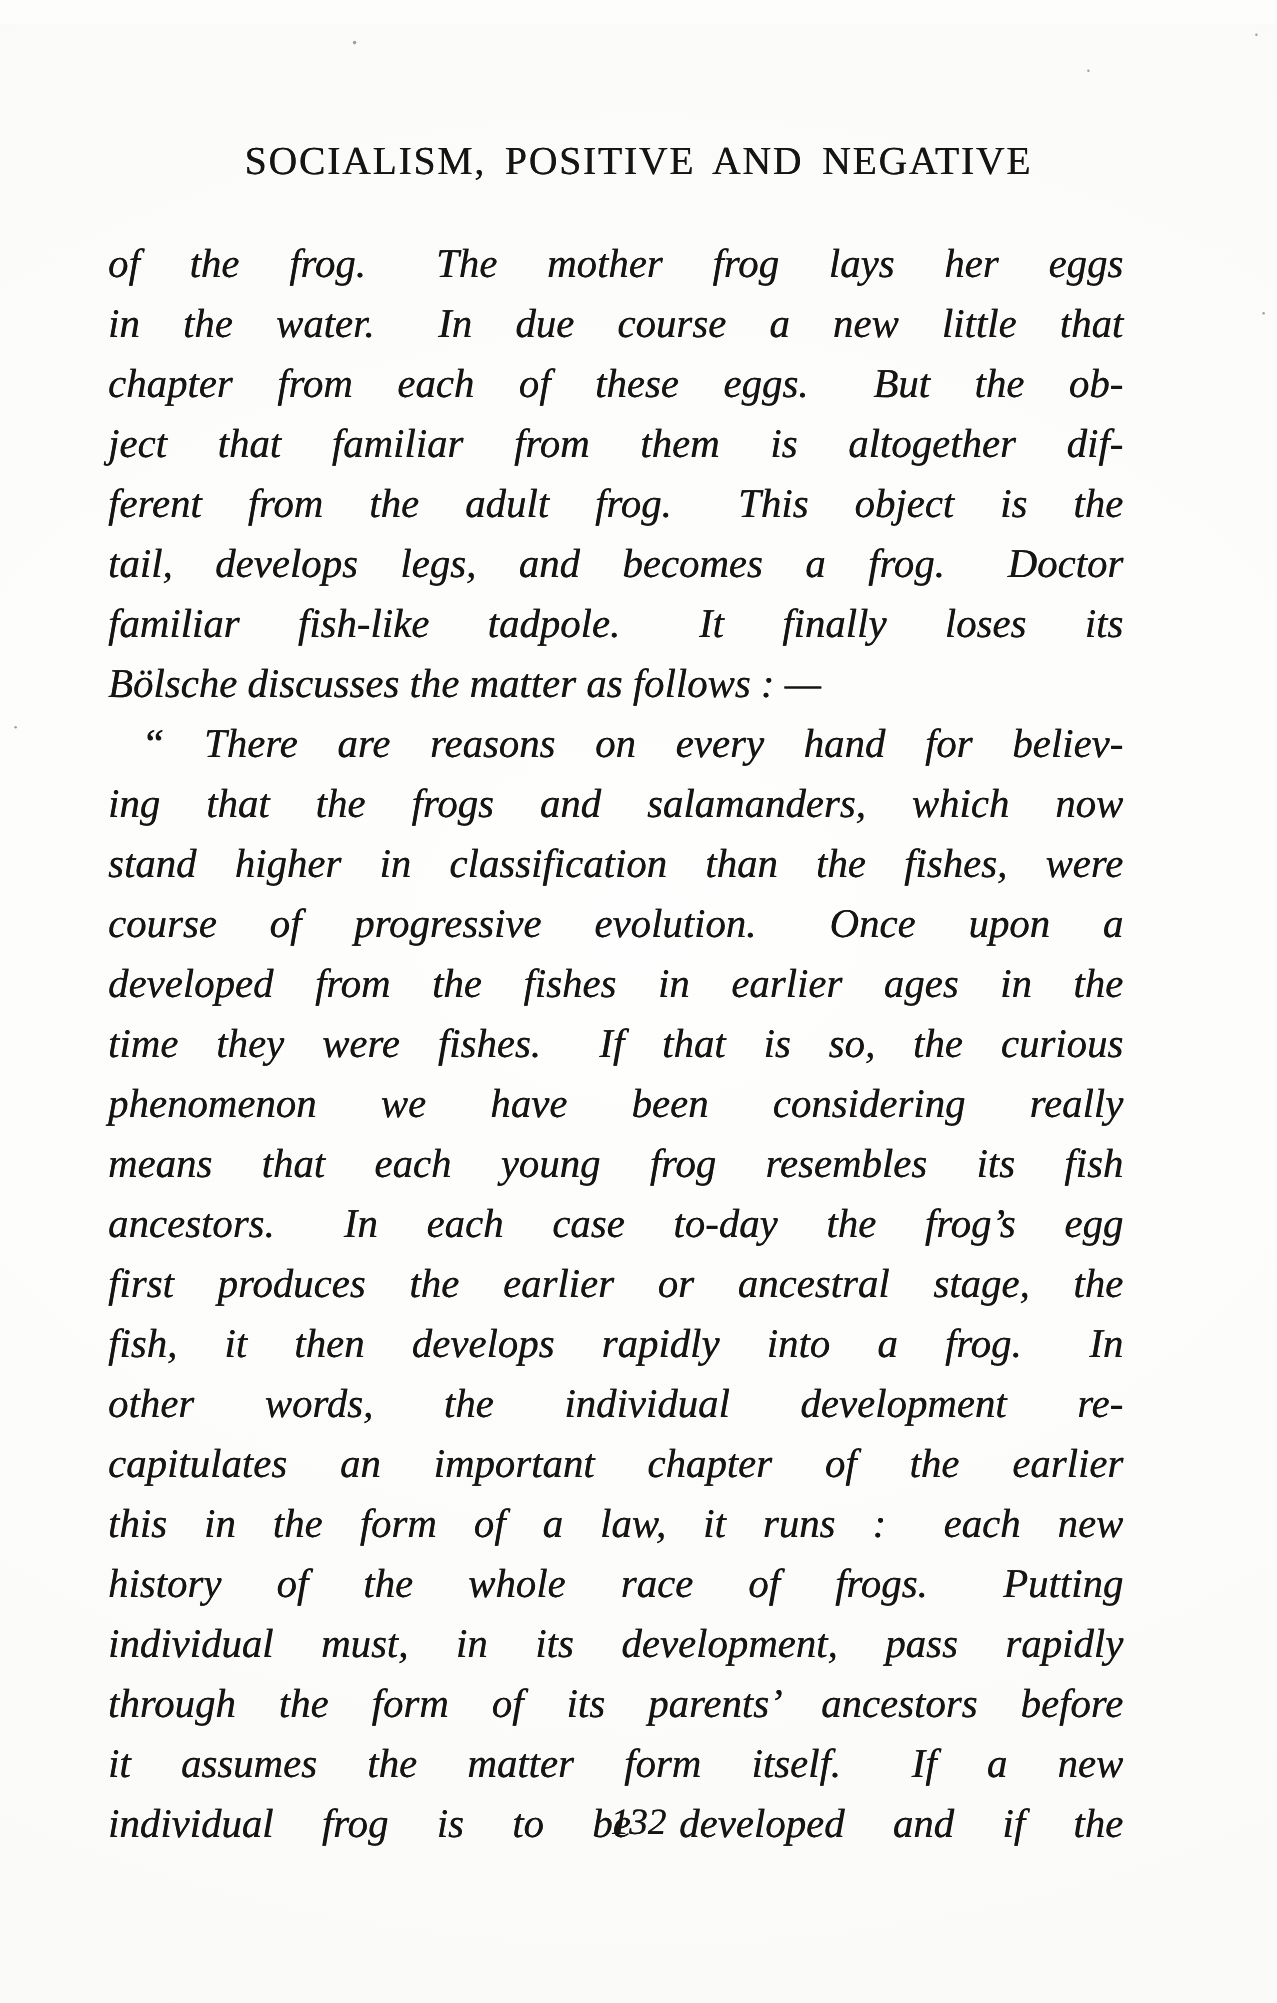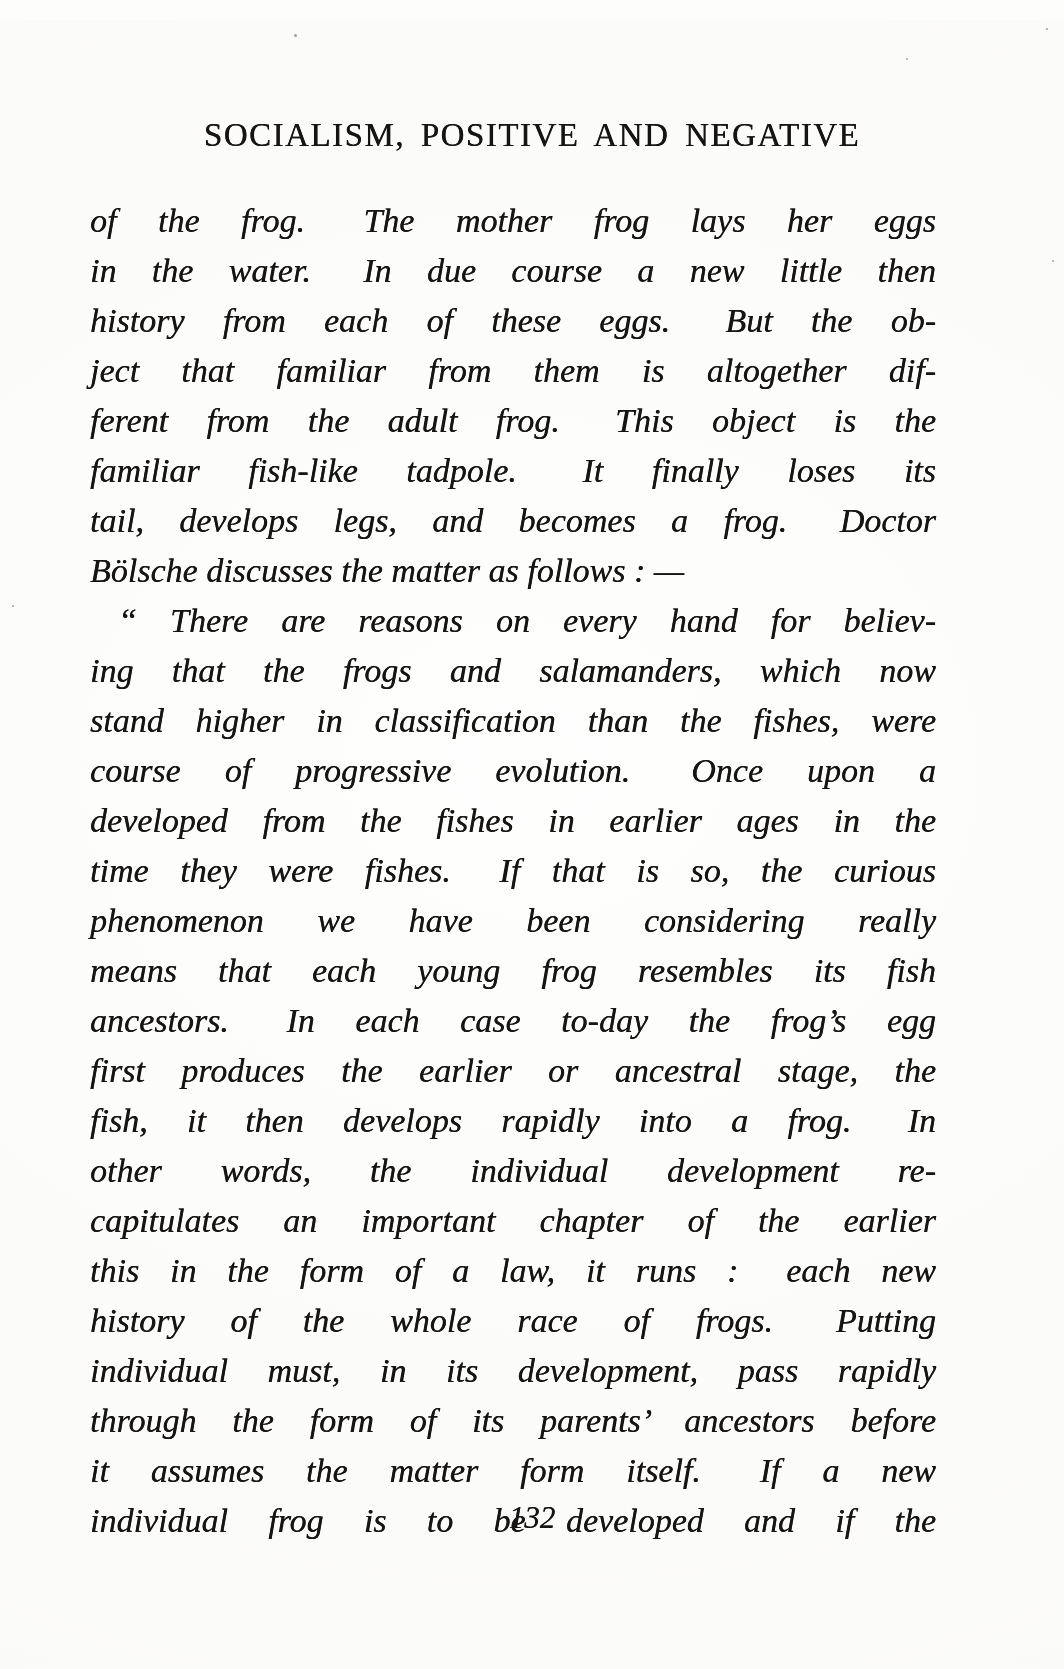--- a/index.html
+++ b/index.html
@@ -67,26 +67,26 @@
   .speck.s5 { left: 1052px; top: 240px; width: 2px; height: 2px; }
 </style>
 </head>
 <body>
 
 <div class="page">
   <div class="running-head">SOCIALISM, POSITIVE AND NEGATIVE</div>
 
   <div class="text-block" id="text-block">
       <div class="line">of the frog.  The mother frog lays her eggs</div>
-      <div class="line">in the water.  In due course a new little then</div>
-      <div class="line">history from each of these eggs.  But the ob-</div>
+      <div class="line">in the water.  In due course a new little that</div>
+      <div class="line">chapter from each of these eggs.  But the ob-</div>
       <div class="line">ject that familiar from them is altogether dif-</div>
       <div class="line">ferent from the adult frog.  This object is the</div>
+      <div class="line">tail, develops legs, and becomes a frog.  Doctor</div>
       <div class="line">familiar fish-like tadpole.  It finally loses its</div>
-      <div class="line">tail, develops legs, and becomes a frog.  Doctor</div>
       <div class="line par-end">Bölsche discusses the matter as follows : —</div>
       <div class="line indent">“ There are reasons on every hand for believ-</div>
       <div class="line">ing that the frogs and salamanders, which now</div>
       <div class="line">stand higher in classification than the fishes, were</div>
       <div class="line">course of progressive evolution.  Once upon a</div>
       <div class="line">developed from the fishes in earlier ages in the</div>
       <div class="line">time they were fishes.  If that is so, the curious</div>
       <div class="line">phenomenon we have been considering really</div>
       <div class="line">means that each young frog resembles its fish</div>
       <div class="line">ancestors.  In each case to-day the frog’s egg</div>

